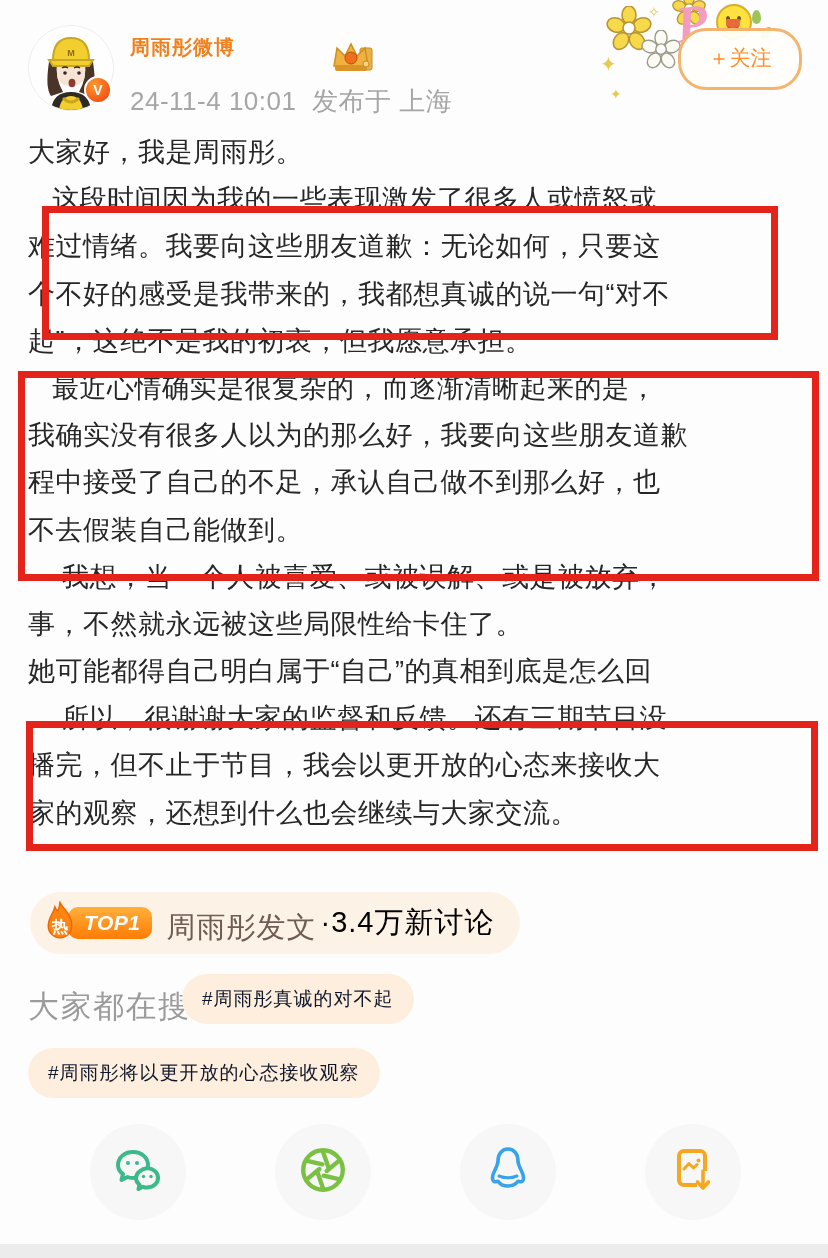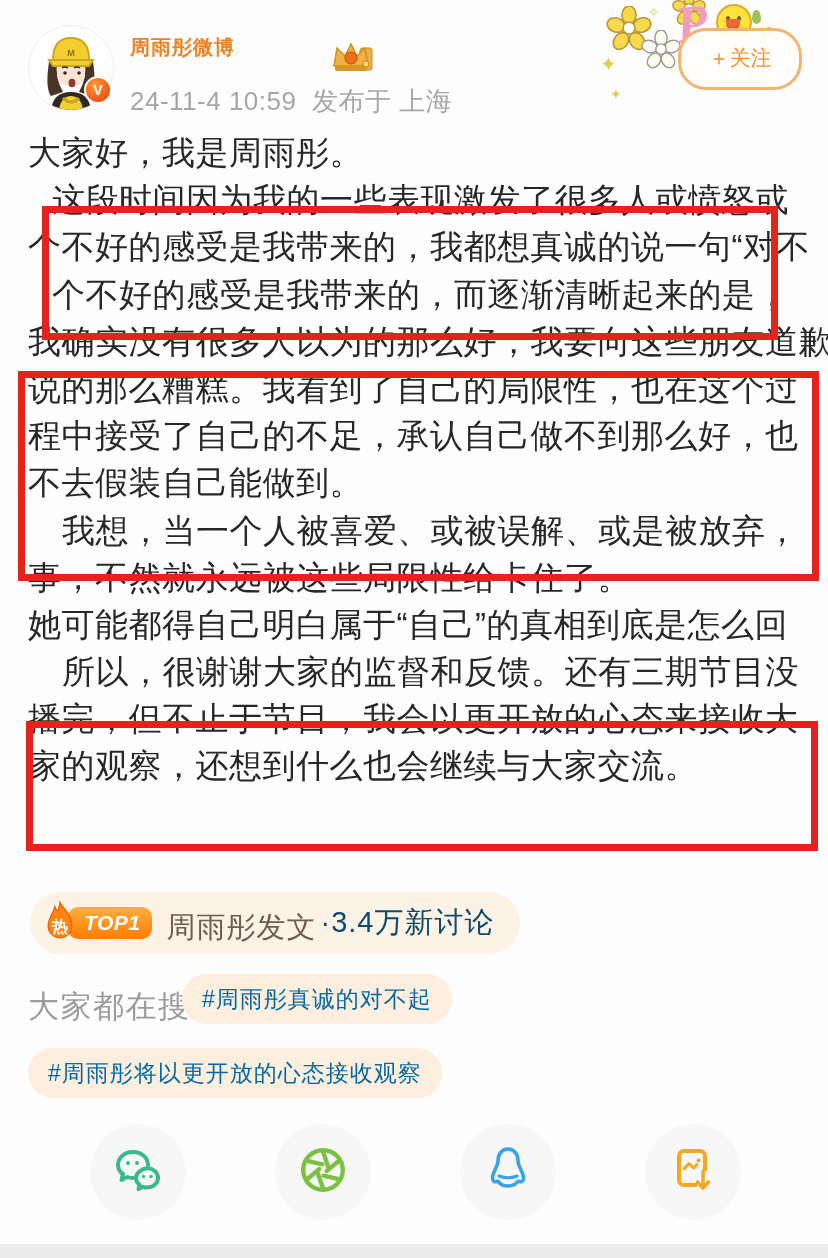--- a/index.html
+++ b/index.html
@@ -27,45 +27,45 @@
   .sparkle{font-size:20px;color:#e9c84e;}
   .script-p{font-size:52px;color:#f29cc2;font-family:"Liberation Serif",serif;
             font-style:italic;font-weight:bold;transform:rotate(-8deg);}
   .smiley{width:32px;height:32px;border-radius:50%;background:#ffe23e;border:2px solid #d8ae2a;position:relative;}
   .smiley .eye{position:absolute;top:10px;width:4px;height:5px;border-radius:50%;background:#6b4a1e;}
   .smiley .mouth{position:absolute;left:8px;top:13px;width:14px;height:9px;border:2px solid #c2512f;
                  border-top:none;border-left:none;border-right:none;border-radius:0 0 10px 10px;background:#e8693c;}
   .leaf{width:9px;height:14px;border-radius:50% 50% 50% 50%/60% 60% 40% 40%;background:#9cc35a;}
 
   
-  .post{position:absolute;left:28px;top:129px;width:790px;font-size:33px;line-height:47.2px;
+  .post{position:absolute;left:28px;top:129px;width:790px;font-size:27px;line-height:47.2px;
         color:#272727;letter-spacing:0.5px;}
   .ln{white-space:nowrap;height:47.2px;}
   .ind1{padding-left:24px;}
   .ind2{padding-left:34px;}
 
   
   .rbox{position:absolute;border:7px solid #e4231b;background:transparent;z-index:3;}
   #rbox1{left:42px;top:206px;width:722px;height:120px;}
   #rbox2{left:18px;top:371px;width:787px;height:196px;}
   #rbox3{left:26px;top:721px;width:778px;height:116px;}
 
   
   .hotpill{position:absolute;left:30px;top:892px;height:62px;border-radius:31px;background:#fdf2e6;
            display:flex;align-items:center;padding:0 26px 0 12px;}
   .flame{width:36px;height:44px;position:relative;z-index:2;margin-right:-10px;}
   .top1{background:linear-gradient(180deg,#ffaf3c,#ff7c04);color:#fff;font-style:italic;
         font-weight:bold;font-size:21px;border-radius:10px;padding:4px 12px 4px 16px;letter-spacing:0.5px;}
   .hot-title{font-size:29px;color:#6f5d51;font-weight:500;margin-left:14px;letter-spacing:1px;margin-top:9px;}
-  .hot-count{font-size:29px;color:#0c4a6e;margin-left:4px;letter-spacing:1px;}
+  .hot-count{font-size:29px;color:#000000;margin-left:4px;letter-spacing:1px;}
 
   
   .search-label{position:absolute;left:28px;top:986px;font-size:31px;color:#9b9b9b;letter-spacing:1.5px;}
-  .tag{position:absolute;height:50px;border-radius:25px;background:#fdeedd;color:#0369a1;
-       font-size:23px;line-height:50px;padding:0 20px;letter-spacing:1px;}
+  .tag{position:absolute;height:50px;border-radius:25px;background:#fdeedd;color:#0f172a;
+       font-size:19px;line-height:50px;padding:0 20px;letter-spacing:1px;}
   #tag1{left:182px;top:974px;}
   #tag2{left:28px;top:1040px;margin-top:8px;}
 
   
   .share-circle{position:absolute;top:1124px;width:96px;height:96px;border-radius:50%;
                 background:#f7f7f7;display:flex;align-items:center;justify-content:center;}
   #share1{left:90px;} #share2{left:275px;} #share3{left:460px;} #share4{left:645px;}
 
   .bottom-strip{position:absolute;left:0;top:1244px;width:828px;height:14px;background:#ececec;}
 </style>
@@ -151,32 +151,33 @@
   <div class="crown">
     <svg width="44" height="40" viewBox="0 0 44 40">
       <rect x="30" y="10" width="12" height="22" rx="2" fill="#e8b24a" stroke="#c78c23"></rect>
       <path d="M4 28 L7 10 L15 18 L21 6 L27 18 L35 10 L38 28 Z" fill="#f0b042" stroke="#cf8f1e" stroke-width="1.5"></path>
       <rect x="5" y="27" width="32" height="6" rx="2" fill="#d89427"></rect>
       <circle cx="21" cy="20" r="6" fill="#f26d1e" stroke="#b55708"></circle>
       <circle cx="36" cy="26" r="3" fill="#fcd37a" stroke="#c78c23"></circle>
     </svg>
   </div>
   <div class="stamp">
-    <span>24-11-4 10:59</span>&nbsp;&nbsp;<span>发布于 上海</span>
+    <span>24-11-4 10:01</span>&nbsp;&nbsp;<span>发布于 上海</span>
   </div>
 
   <div class="follow">＋关注</div>
 
   <div class="post">
     <div class="ln">大家好，我是周雨彤。</div>
     <div class="ln ind1">这段时间因为我的一些表现激发了很多人或愤怒或</div>
+    <div class="ln">难过情绪。我要向这些朋友道歉：无论如何，只要这</div>
     <div class="ln">个不好的感受是我带来的，我都想真诚的说一句“对不</div>
-    <div class="ln ind1">个不好的感受是我带来的，而逐渐清晰起来的是，</div>
+    <div class="ln">起”，这绝不是我的初衷，但我愿意承担。</div>
+    <div class="ln ind1">最近心情确实是很复杂的，而逐渐清晰起来的是，</div>
     <div class="ln">我确实没有很多人以为的那么好，我要向这些朋友道歉</div>
-    <div class="ln">说的那么糟糕。我看到了自己的局限性，也在这个过</div>
     <div class="ln">程中接受了自己的不足，承认自己做不到那么好，也</div>
     <div class="ln">不去假装自己能做到。</div>
     <div class="ln ind2">我想，当一个人被喜爱、或被误解、或是被放弃，</div>
     <div class="ln">事，不然就永远被这些局限性给卡住了。</div>
     <div class="ln">她可能都得自己明白属于“自己”的真相到底是怎么回</div>
     <div class="ln ind2">所以，很谢谢大家的监督和反馈。还有三期节目没</div>
     <div class="ln">播完，但不止于节目，我会以更开放的心态来接收大</div>
     <div class="ln">家的观察，还想到什么也会继续与大家交流。</div>
   </div>
 

